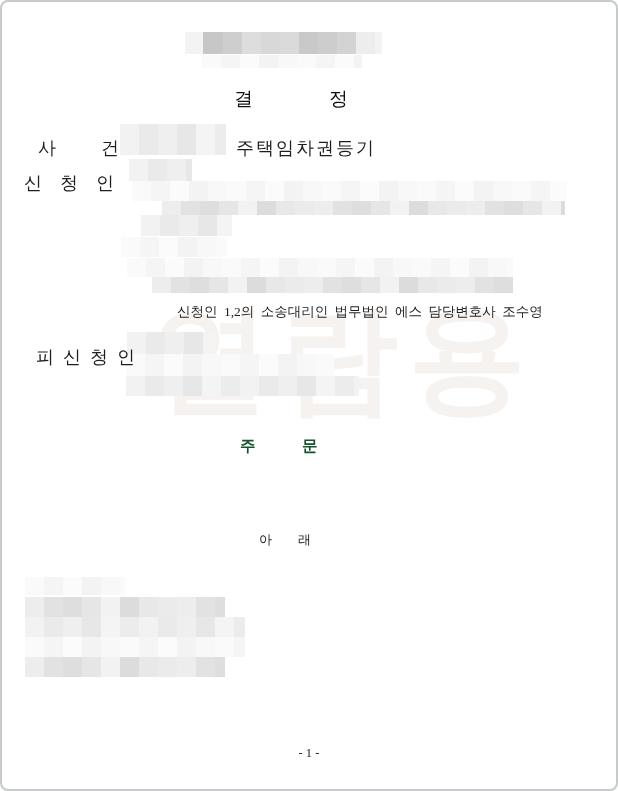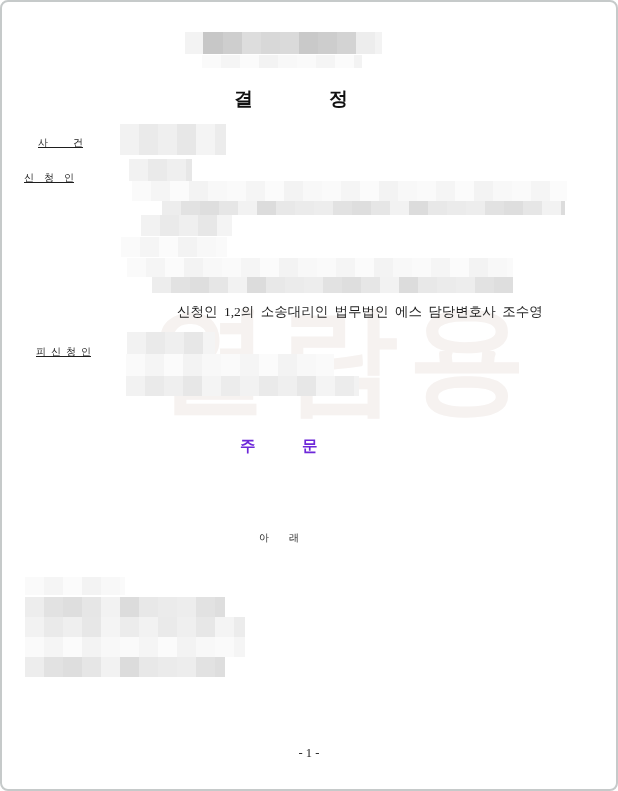--- a/index.html
+++ b/index.html
@@ -24,25 +24,25 @@
     letter-spacing:10px;
     z-index:0;
     user-select:none;
   }
   .mz{position:absolute;z-index:1;}
   .mz-dark{background:repeating-linear-gradient(90deg,#f3f3f3 0 18px,#c7c7c7 18px 38px,#cecece 38px 57px,#dddddd 57px 76px,#d8d8d8 76px 95px,#dadada 95px 114px,#c9c9c9 114px 133px,#cdcdcd 133px 152px,#d3d3d3 152px 171px,#ededed 171px 190px);}
   .mz-med{background:repeating-linear-gradient(90deg,#ededed 0 19px,#e2e2e2 19px 38px,#dedede 38px 57px,#e6e6e6 57px 76px,#f2f2f2 76px 95px,#dcdcdc 95px 114px,#e8e8e8 114px 133px,#ebebeb 133px 152px);}
   .mz-light{background:repeating-linear-gradient(90deg,#f2f2f2 0 19px,#eaeaea 19px 38px,#efefef 38px 57px,#e7e7e7 57px 76px,#f4f4f4 76px 95px,#ececec 95px 114px);}
   .mz-faint{background:repeating-linear-gradient(90deg,#fafafa 0 19px,#f5f5f5 19px 38px,#fbfbfb 38px 57px,#f3f3f3 57px 76px,#f8f8f8 76px 95px);}
   .txt{z-index:2;}
-  .title{font-size:19px;font-weight:bold;color:#111;}
-  .label{font-size:10px;text-decoration:underline;}
+  .title{font-size:19px;font-weight:normal;color:#111;}
+  .label{font-size:18px;}
   .body-line{font-size:14px;word-spacing:4px;}
-  .heading{font-size:15.5px;font-weight:bold;color:#6d28d9;}
-  .sub-heading{font-size:10px;}
+  .heading{font-size:15.5px;font-weight:bold;color:#14532d;}
+  .sub-heading{font-size:13px;}
   .attorney{font-size:13.5px;word-spacing:3px;}
   .footer{font-size:12.5px;left:0;right:0;text-align:center;}
 </style>
 </head>
 <body>
 
 <div class="page">
 
   <div class="watermark">열람용</div>
 
@@ -65,20 +65,21 @@
 
   <div class="mz mz-faint" style="left:23px;top:575px;width:100px;height:18px;"></div>
   <div class="mz mz-med" style="left:23px;top:595px;width:200px;height:20px;"></div>
   <div class="mz mz-light" style="left:23px;top:615px;width:220px;height:20px;"></div>
   <div class="mz mz-faint" style="left:23px;top:635px;width:220px;height:20px;"></div>
   <div class="mz mz-med" style="left:23px;top:655px;width:200px;height:20px;"></div>
 
   <div class="abs txt title" style="left:232px;top:84px;">결                정</div>
 
   <div class="abs txt label" style="left:36px;top:134px;">사          건</div>
+  <div class="abs txt label" style="left:234px;top:134px;letter-spacing:2px;">주택임차권등기</div>
 
   <div class="abs txt label" style="left:22px;top:169px;">신    청    인</div>
 
   <div class="abs txt attorney" style="left:134px;top:301px;margin-left:41px;">신청인 1,2의 소송대리인 법무법인 에스 담당변호사 조수영</div>
 
   <div class="abs txt label" style="left:34px;top:343px;">피  신  청  인</div>
 
   <div class="abs txt heading" style="left:238px;top:434px;">주            문</div>
 
   <div class="abs txt sub-heading" style="left:257px;top:529px;">아        래</div>

